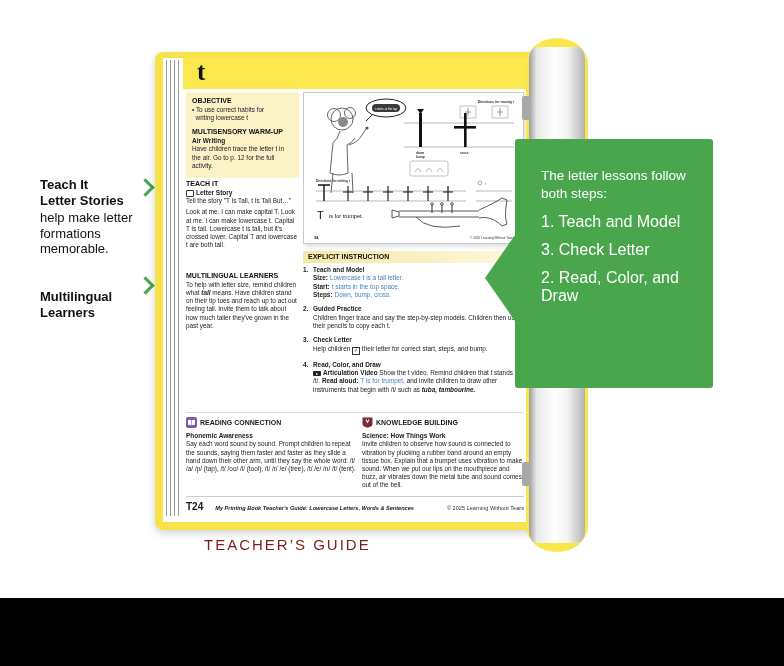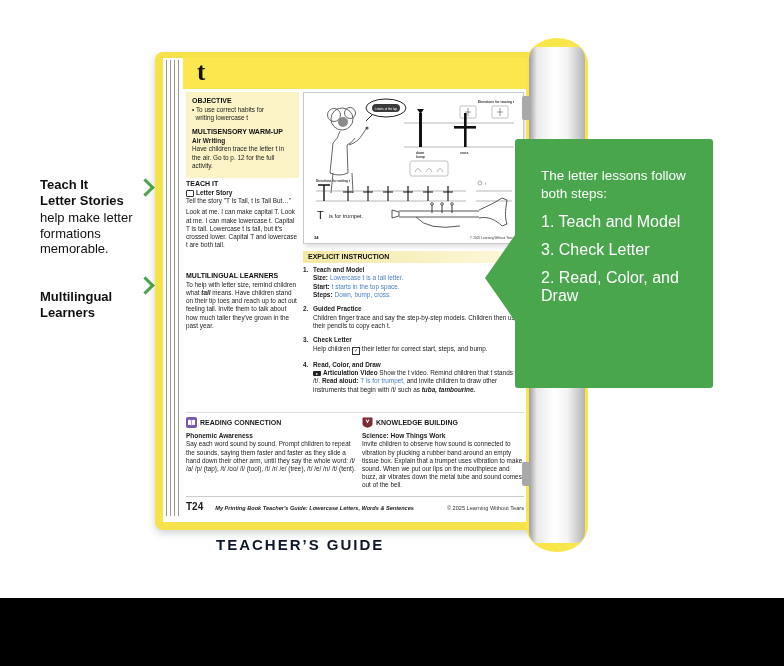--- a/index.html
+++ b/index.html
@@ -88,21 +88,21 @@
   .callout{position:absolute;left:515px;top:139px;width:198px;height:249px;background:#4aa64d;
            border-radius:3px;color:#fff;box-sizing:border-box;padding:15px 12px 10px 20px;}
   .callout-pointer{position:absolute;left:-30px;top:96px;width:0;height:0;
                    border-top:43px solid transparent;border-bottom:43px solid transparent;
                    border-right:30px solid #4aa64d;}
   .callout-title{font-size:19px;font-weight:bold;line-height:1.12;}
   .callout-intro{font-size:13.5px;line-height:1.35;margin:13px 0 2px 6px;}
   .callout-step{font-size:16px;margin:10px 0 0 6px;}
 
   
-  .guide-caption{position:absolute;left:216px;top:536px;font-size:15px;letter-spacing:2px;color:#0f172a;font-weight:bold;}
+  .guide-caption{position:absolute;left:204px;top:536px;font-size:15px;letter-spacing:2px;color:#7f1d1d;}
   .black-bar{position:absolute;left:0;top:598px;width:784px;height:68px;background:#000;}
 </style>
 </head>
 <body>
 
 <div class="scene">
 
   <div class="annotation a1">
     <div class="ann-title preline">Teach It
 Letter Stories</div>

